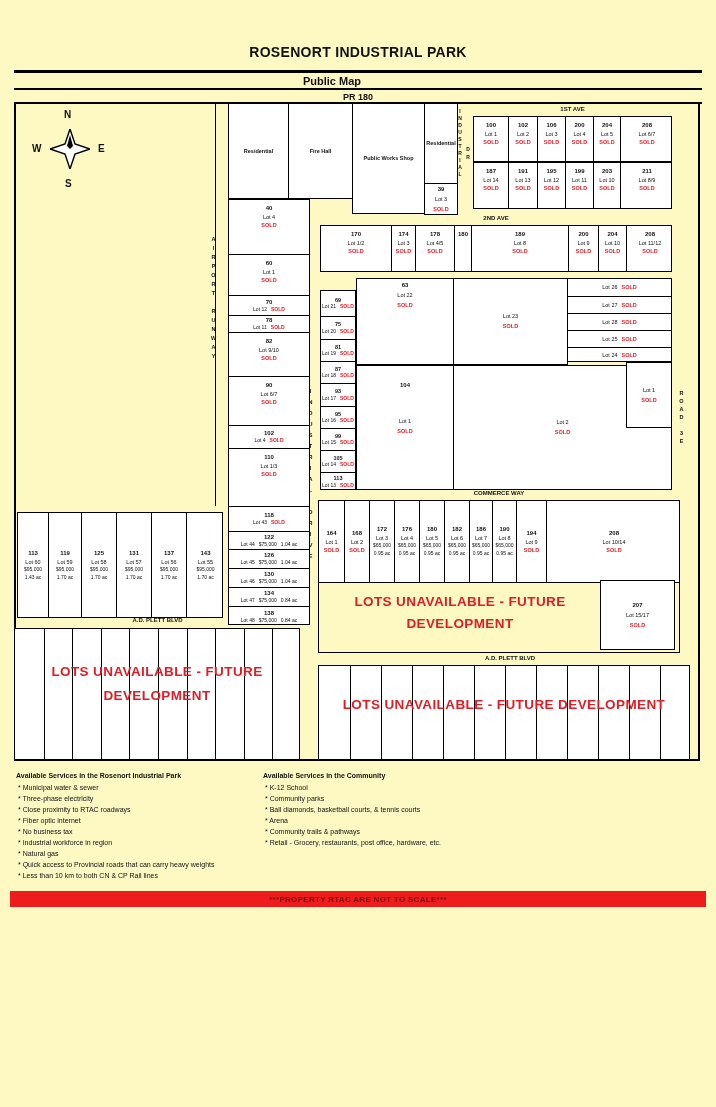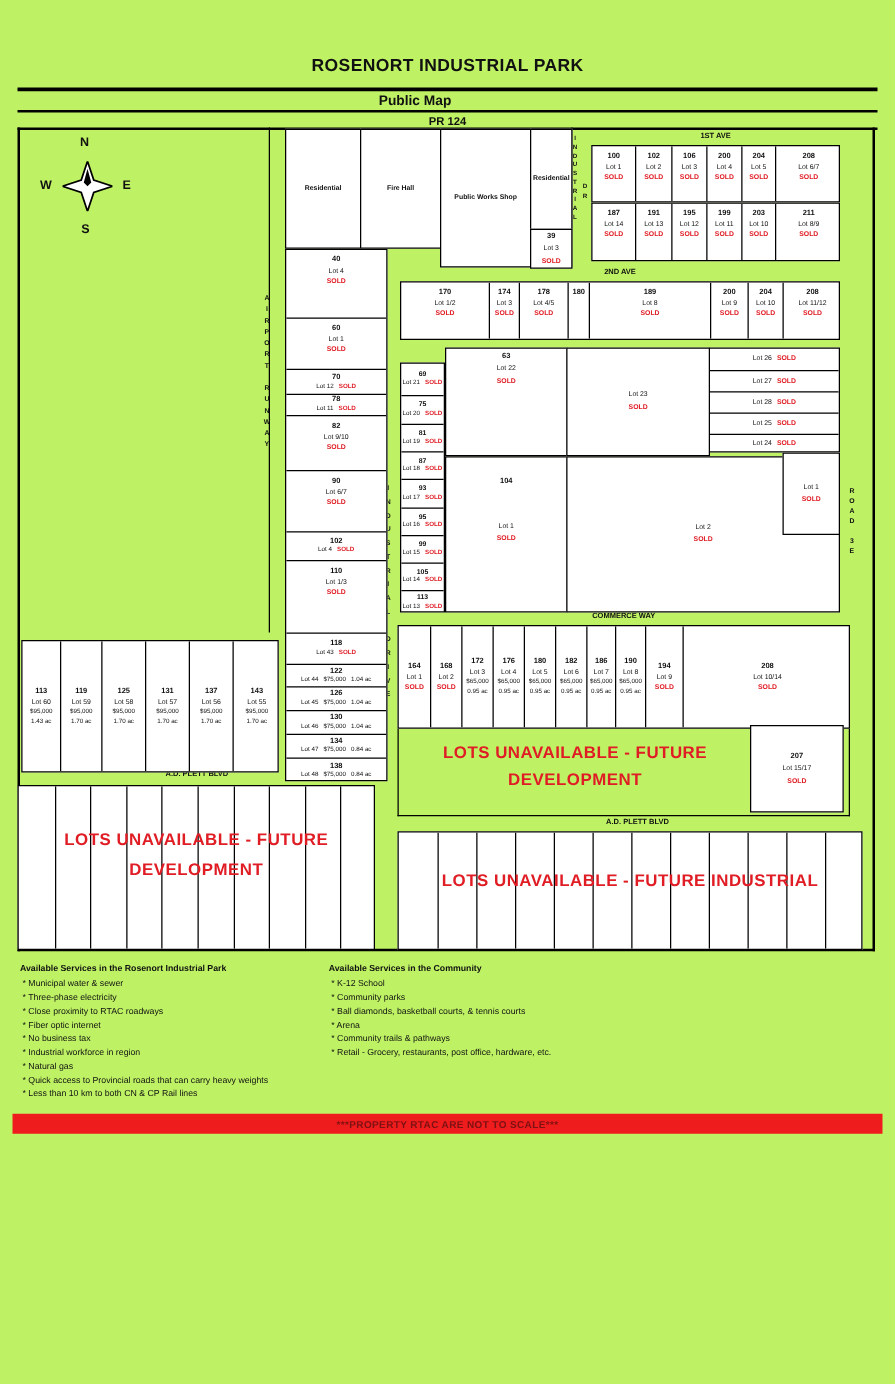--- a/index.html
+++ b/index.html
@@ -1,16 +1,16 @@
 <!DOCTYPE html>
 <html style="--sold: #e01c24; --banner-bg: #ee1c1c; --banner-ink: #7d1113;"><head>
 <meta charset="utf-8">
 <style>
   html,body{margin:0;padding:0;background:#fff;}
-  .page{position:relative;width:716px;height:1107px;background:#bef264;overflow:hidden;
+  .page{position:relative;width:716px;height:1107px;background:#fef9c3;overflow:hidden;
         font-family:"Liberation Sans",sans-serif;color:#111;}
   .ttl{position:absolute;left:0;top:44px;width:716px;text-align:center;
        font-size:14px;font-weight:bold;letter-spacing:.3px;}
   .sub{position:absolute;left:0;top:75px;width:664px;text-align:center;font-size:11px;font-weight:bold;}
   .pr{position:absolute;left:0;top:92px;width:716px;text-align:center;font-size:9px;font-weight:bold;}
   .hl,.vl{position:absolute;background:#000;}
   .street{position:absolute;font-size:6px;font-weight:bold;text-align:center;line-height:1;}
   .vlbl{position:absolute;writing-mode:vertical-rl;text-orientation:upright;white-space:pre;
         font-size:5.5px;font-weight:bold;line-height:1;}
   .cmp{position:absolute;font-weight:bold;font-size:10px;line-height:1;}
@@ -51,21 +51,21 @@
 </style>
 </head>
 <body>
 
 <div class="page">
 
   <div class="ttl">ROSENORT INDUSTRIAL PARK</div>
   <div class="hl" style="left:14px;top:70px;width:688px;height:3px;"></div>
   <div class="sub">Public Map</div>
   <div class="hl" style="left:14px;top:88px;width:688px;height:1.5px;"></div>
-  <div class="pr">PR 124</div>
+  <div class="pr">PR 180</div>
   <div class="hl" style="left:14px;top:102px;width:688px;height:2px;"></div>
 
   <div class="vl" style="left:14px;top:102px;width:2px;height:659px;"></div>
   <div class="vl" style="left:698px;top:102px;width:2px;height:659px;"></div>
   <div class="hl" style="left:14px;top:759px;width:686px;height:2px;"></div>
 
   <div class="cmp" style="left:64px;top:110px;">N</div>
   <div class="cmp" style="left:32px;top:144px;">W</div>
   <div class="cmp" style="left:98px;top:144px;">E</div>
   <div class="cmp" style="left:65px;top:179px;">S</div>
@@ -552,21 +552,21 @@
   <div class="mapbox b-mid" style="left:600px;top:580px;width:75px;height:70px;z-index:4;">
     <div class="addr">207</div>
     <div class="small">Lot 15/17</div>
     <div class="small sold">SOLD</div>
   </div>
 
   <div class="unav" style="left:330px;top:595px;width:260px;">LOTS UNAVAILABLE -  FUTURE</div>
   <div class="unav" style="left:330px;top:617px;width:260px;">DEVELOPMENT</div>
   <div class="unav" style="left:14px;top:665px;width:286px;">LOTS UNAVAILABLE -  FUTURE</div>
   <div class="unav" style="left:14px;top:689px;width:286px;">DEVELOPMENT</div>
-  <div class="unav" style="left:320px;top:698px;width:368px;">LOTS UNAVAILABLE -  FUTURE INDUSTRIAL</div>
+  <div class="unav" style="left:320px;top:698px;width:368px;">LOTS UNAVAILABLE -  FUTURE DEVELOPMENT</div>
 
   <div class="svc" style="left:16px;width:240px;">
     <div class="svc-h">Available Services in the Rosenort Industrial Park</div>
     <div>
         <div class="svc-item">Municipal water &amp; sewer</div>
         <div class="svc-item">Three-phase electricity</div>
         <div class="svc-item">Close proximity to RTAC roadways</div>
         <div class="svc-item">Fiber optic internet</div>
         <div class="svc-item">No business tax</div>
         <div class="svc-item">Industrial workforce in region</div>

